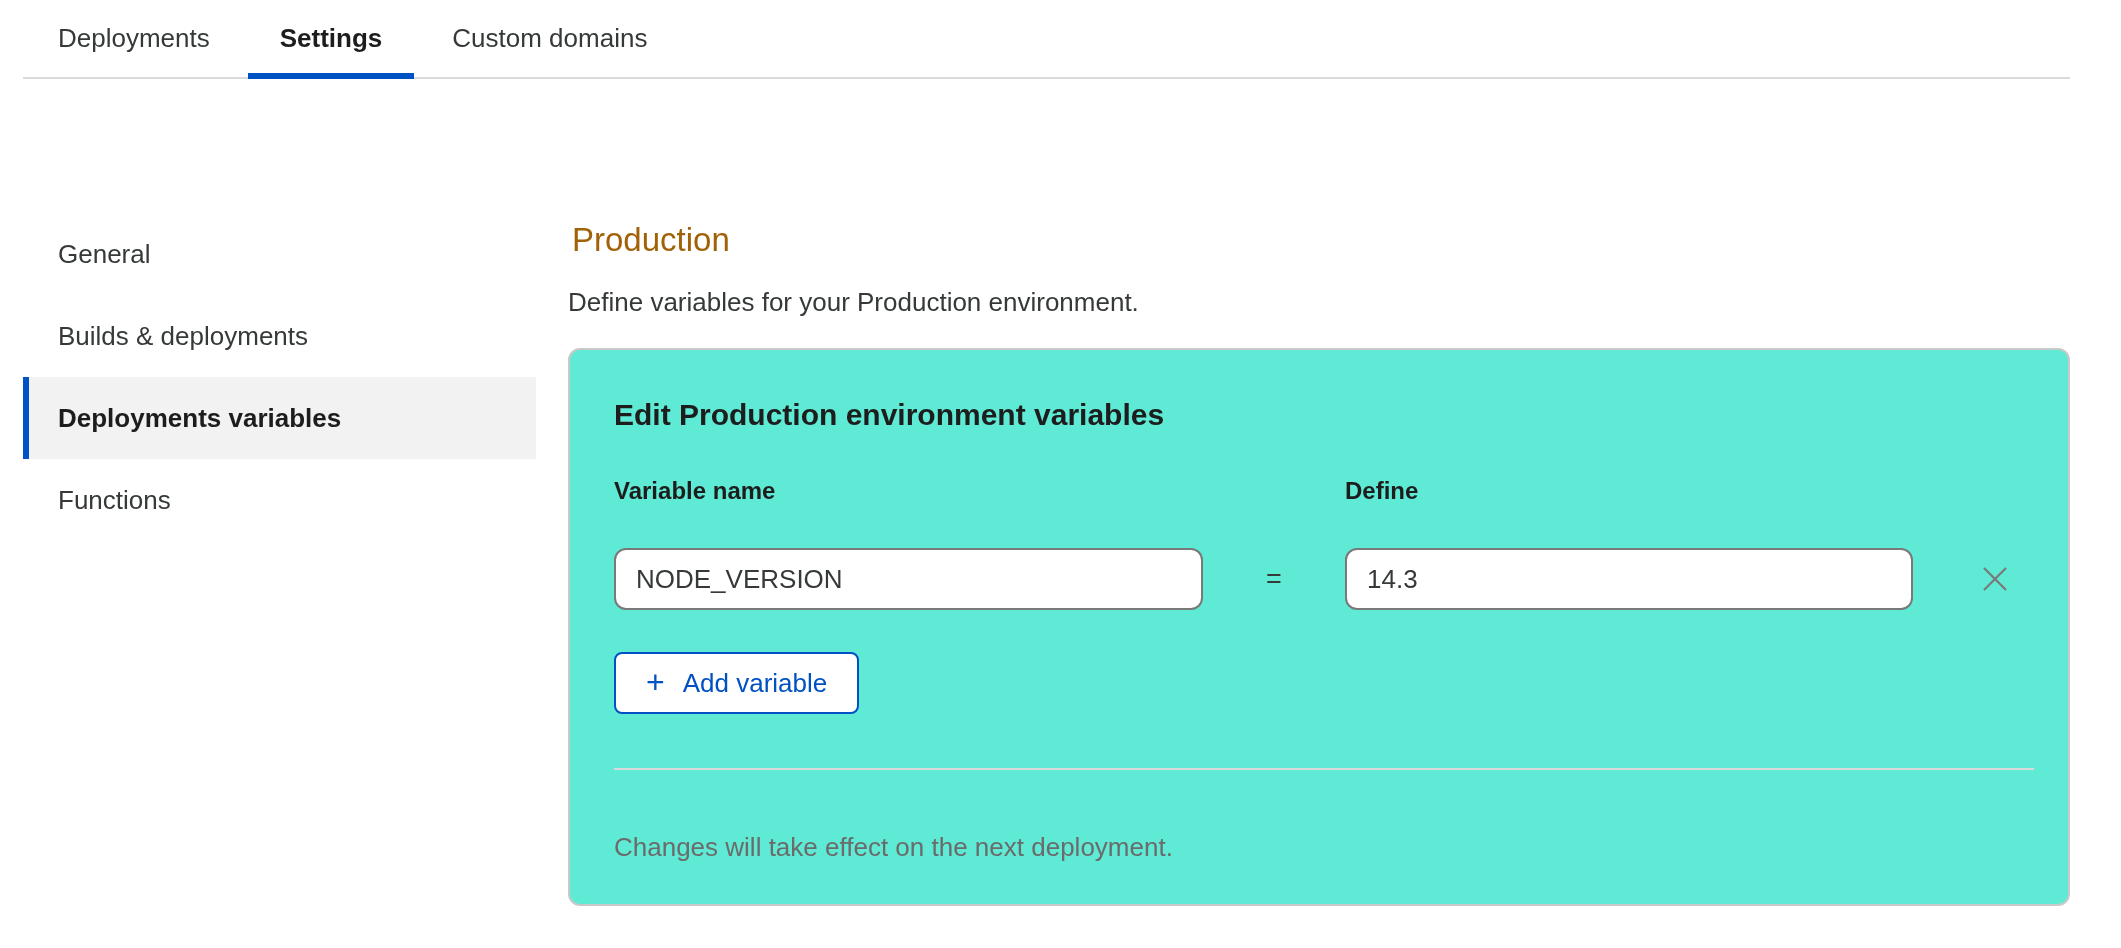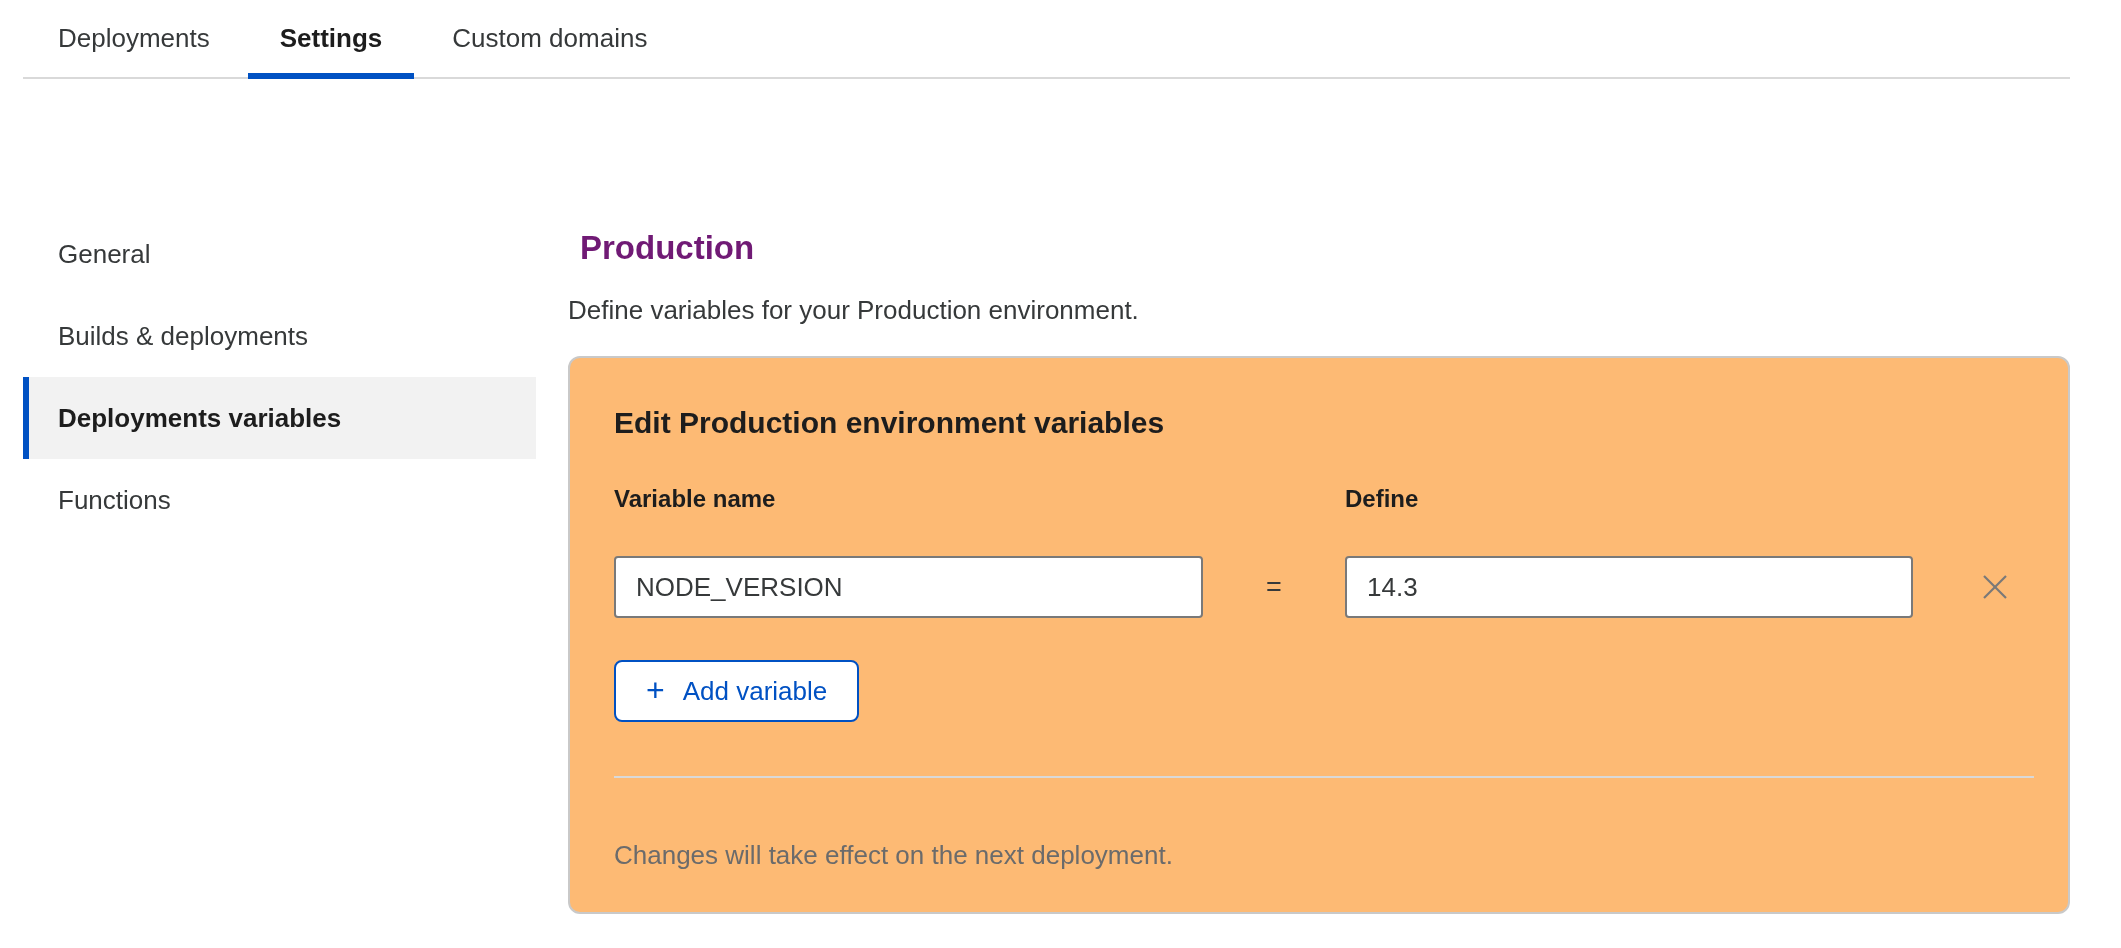--- a/index.html
+++ b/index.html
@@ -75,40 +75,40 @@
 
   
   .content {
     flex: 1;
     margin-top: 137px;
     margin-left: 32px;
     margin-right: 51px;
   }
   .section-title {
     font-size: 33px;
-    font-weight: bold;
-    color: #701a75;
+    font-weight: normal;
+    color: #a16207;
     line-height: 40px;
-    margin: 12px;
+    margin: 4px;
   }
   .section-desc {
     font-size: 26px;
     line-height: 32px;
     color: #36393a;
     margin-top: 26px;
   }
 
   
   .card {
     margin-top: 30px;
     height: 558px;
     border: 2px solid #c9c9c9;
     border-radius: 12px;
     padding: 46px 34px 0 44px;
-    background: #fdba74;
+    background: #5eead4;
   }
   .card-title {
     font-size: 30px;
     font-weight: bold;
     color: #1d1d1d;
     line-height: 37px;
     margin: 0;
   }
 
   .var-grid {
@@ -121,21 +121,21 @@
   }
   .field-label {
     font-size: 24px;
     font-weight: bold;
     color: #1d1d1d;
   }
   .text-input {
     width: 100%;
     height: 62px;
     border: 2px solid #797979;
-    border-radius: 4px;
+    border-radius: 12px;
     padding: 0 20px;
     font-size: 26px;
     font-family: "Liberation Sans", "DejaVu Sans", sans-serif;
     color: #36393a;
     background: #fff;
     outline: none;
   }
   .equals {
     text-align: center;
     font-size: 27px;

